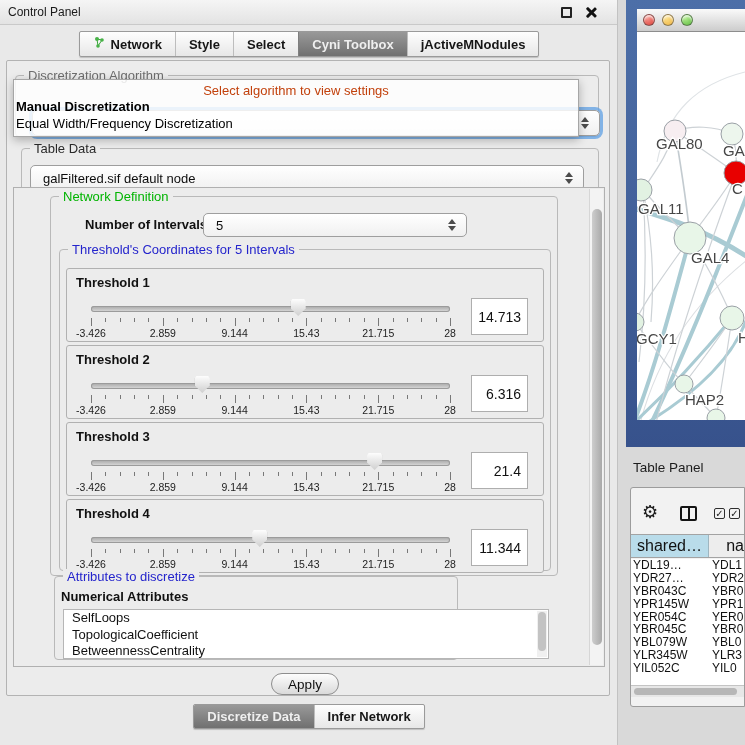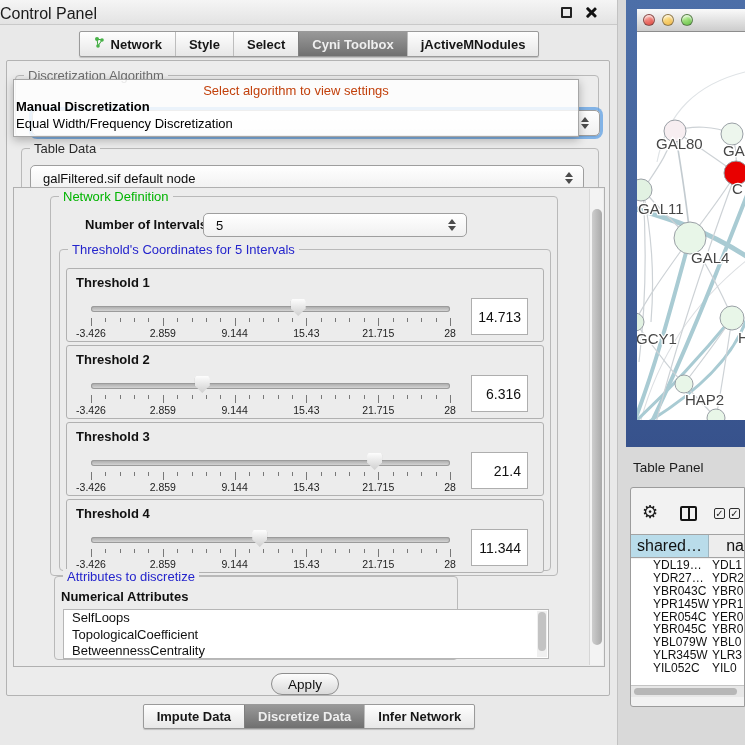--- a/index.html
+++ b/index.html
@@ -2,21 +2,21 @@
 <html><head>
 <meta charset="utf-8">
 <style>
   *{box-sizing:border-box;margin:0;padding:0}
   html,body{width:745px;height:745px}
   body{position:relative;background:#d9d9d9;font-family:"Liberation Sans",sans-serif;overflow:hidden;font-size:13px;color:#111}
 
   
   #control-panel{position:absolute;left:0;top:0;width:618px;height:745px;background:#e9e9e9;border-right:1px solid #c2c2c2}
   #cp-titlebar{position:absolute;left:0;top:0;right:0;height:25px;background:linear-gradient(#f5f5f5,#e3e3e3);border-bottom:1px solid #c9c9c9}
-  #cp-title{position:absolute;left:0;top:5px;font-size:16px;color:#1a1a1a}
+  #cp-title{position:absolute;left:8px;top:5px;font-size:12px;color:#1a1a1a}
   #float-btn{position:absolute;left:561px;top:7px;width:11px;height:11px;border:2px solid #222;border-radius:1px}
   #close-btn{position:absolute;left:584px;top:6px;width:13px;height:13px}
   #close-btn::before,#close-btn::after{content:"";position:absolute;left:5.5px;top:0;width:2.6px;height:13px;background:#111;border-radius:1px}
   #close-btn::before{transform:rotate(45deg)}
   #close-btn::after{transform:rotate(-45deg)}
 
   .seg-row{position:absolute;left:0;width:618px;display:flex;justify-content:center}
   #top-tabs{top:31px}
   #bottom-tabs{top:704px}
   .seg{display:flex;border:1px solid #9a9a9a;border-radius:2px;overflow:hidden;background:linear-gradient(#fefefe,#e7e7e7);box-shadow:0 1px 1px rgba(0,0,0,.18)}
@@ -87,21 +87,21 @@
   #table-panel{position:absolute;left:630px;top:487px;width:115px;height:220px;background:#f2f2f2;border:1px solid #9c9c9c;border-radius:3px 0 0 3px;overflow:hidden}
   #tp-gear{position:absolute;left:11px;top:15px;font-size:18px;color:#1c1c1c;line-height:18px}
   #tp-colicon{position:absolute;left:49px;top:18px;width:17px;height:15px;border:2px solid #141414;border-radius:2px}
   #tp-colicon::after{content:"";position:absolute;left:5.5px;top:0;width:2px;height:11px;background:#141414}
   .tp-checkbox{position:absolute;top:20px;width:11px;height:11px;border:1.5px solid #2e2e2e;border-radius:2px;font-size:10px;line-height:9px;text-align:center;color:#222}
   #tp-header{position:absolute;left:0;top:46px;width:115px;height:24px;display:flex;border-top:1px solid #a3a3a3;border-bottom:1px solid #a3a3a3;font-size:16px}
   #tp-h1{width:78px;background:#b9dcea;border-right:1px solid #9fb6c0;display:flex;align-items:center;justify-content:center}
   #tp-h2{flex:1;background:#ededed;display:flex;align-items:center;justify-content:flex-end;padding-right:2px}
   #tp-rows{position:absolute;left:0;top:71px;width:115px;height:126px;background:#fff;overflow:hidden}
   .tp-row{display:flex;height:12.9px;font-size:12px;line-height:12.9px;white-space:nowrap}
-  .tp-c1{width:78px;padding-left:22px;overflow:hidden}
+  .tp-c1{width:78px;padding-left:2px;overflow:hidden}
   .tp-c2{flex:1;padding-left:3px;overflow:hidden}
   #tp-hscroll{position:absolute;left:0;bottom:9px;width:115px;height:12px;background:#e7e7e7;border-top:1px solid #c4c4c4}
   #tp-hthumb{position:absolute;left:3px;top:2px;width:103px;height:7px;border-radius:3.5px;background:#b7b7b7}
 </style>
 </head>
 <body>
 
 <div id="control-panel">
 
   <div id="cp-titlebar">
@@ -357,23 +357,20 @@
       <div id="sp-scrollbar">
           <div id="sp-thumb"></div>
         </div>
     </div>
 
     <div id="apply-btn">Apply</div>
   </div>
 
   <div id="bottom-tabs" class="seg-row">
     <div class="seg" id="bottom-seg">
-        <div class="seg-item">
-          <span>Impute Data</span>
-        </div>
         <div class="seg-item sel">
           <span>Discretize Data</span>
         </div>
         <div class="seg-item">
           <span>Infer Network</span>
         </div>
       </div>
   </div>
 </div>
 

